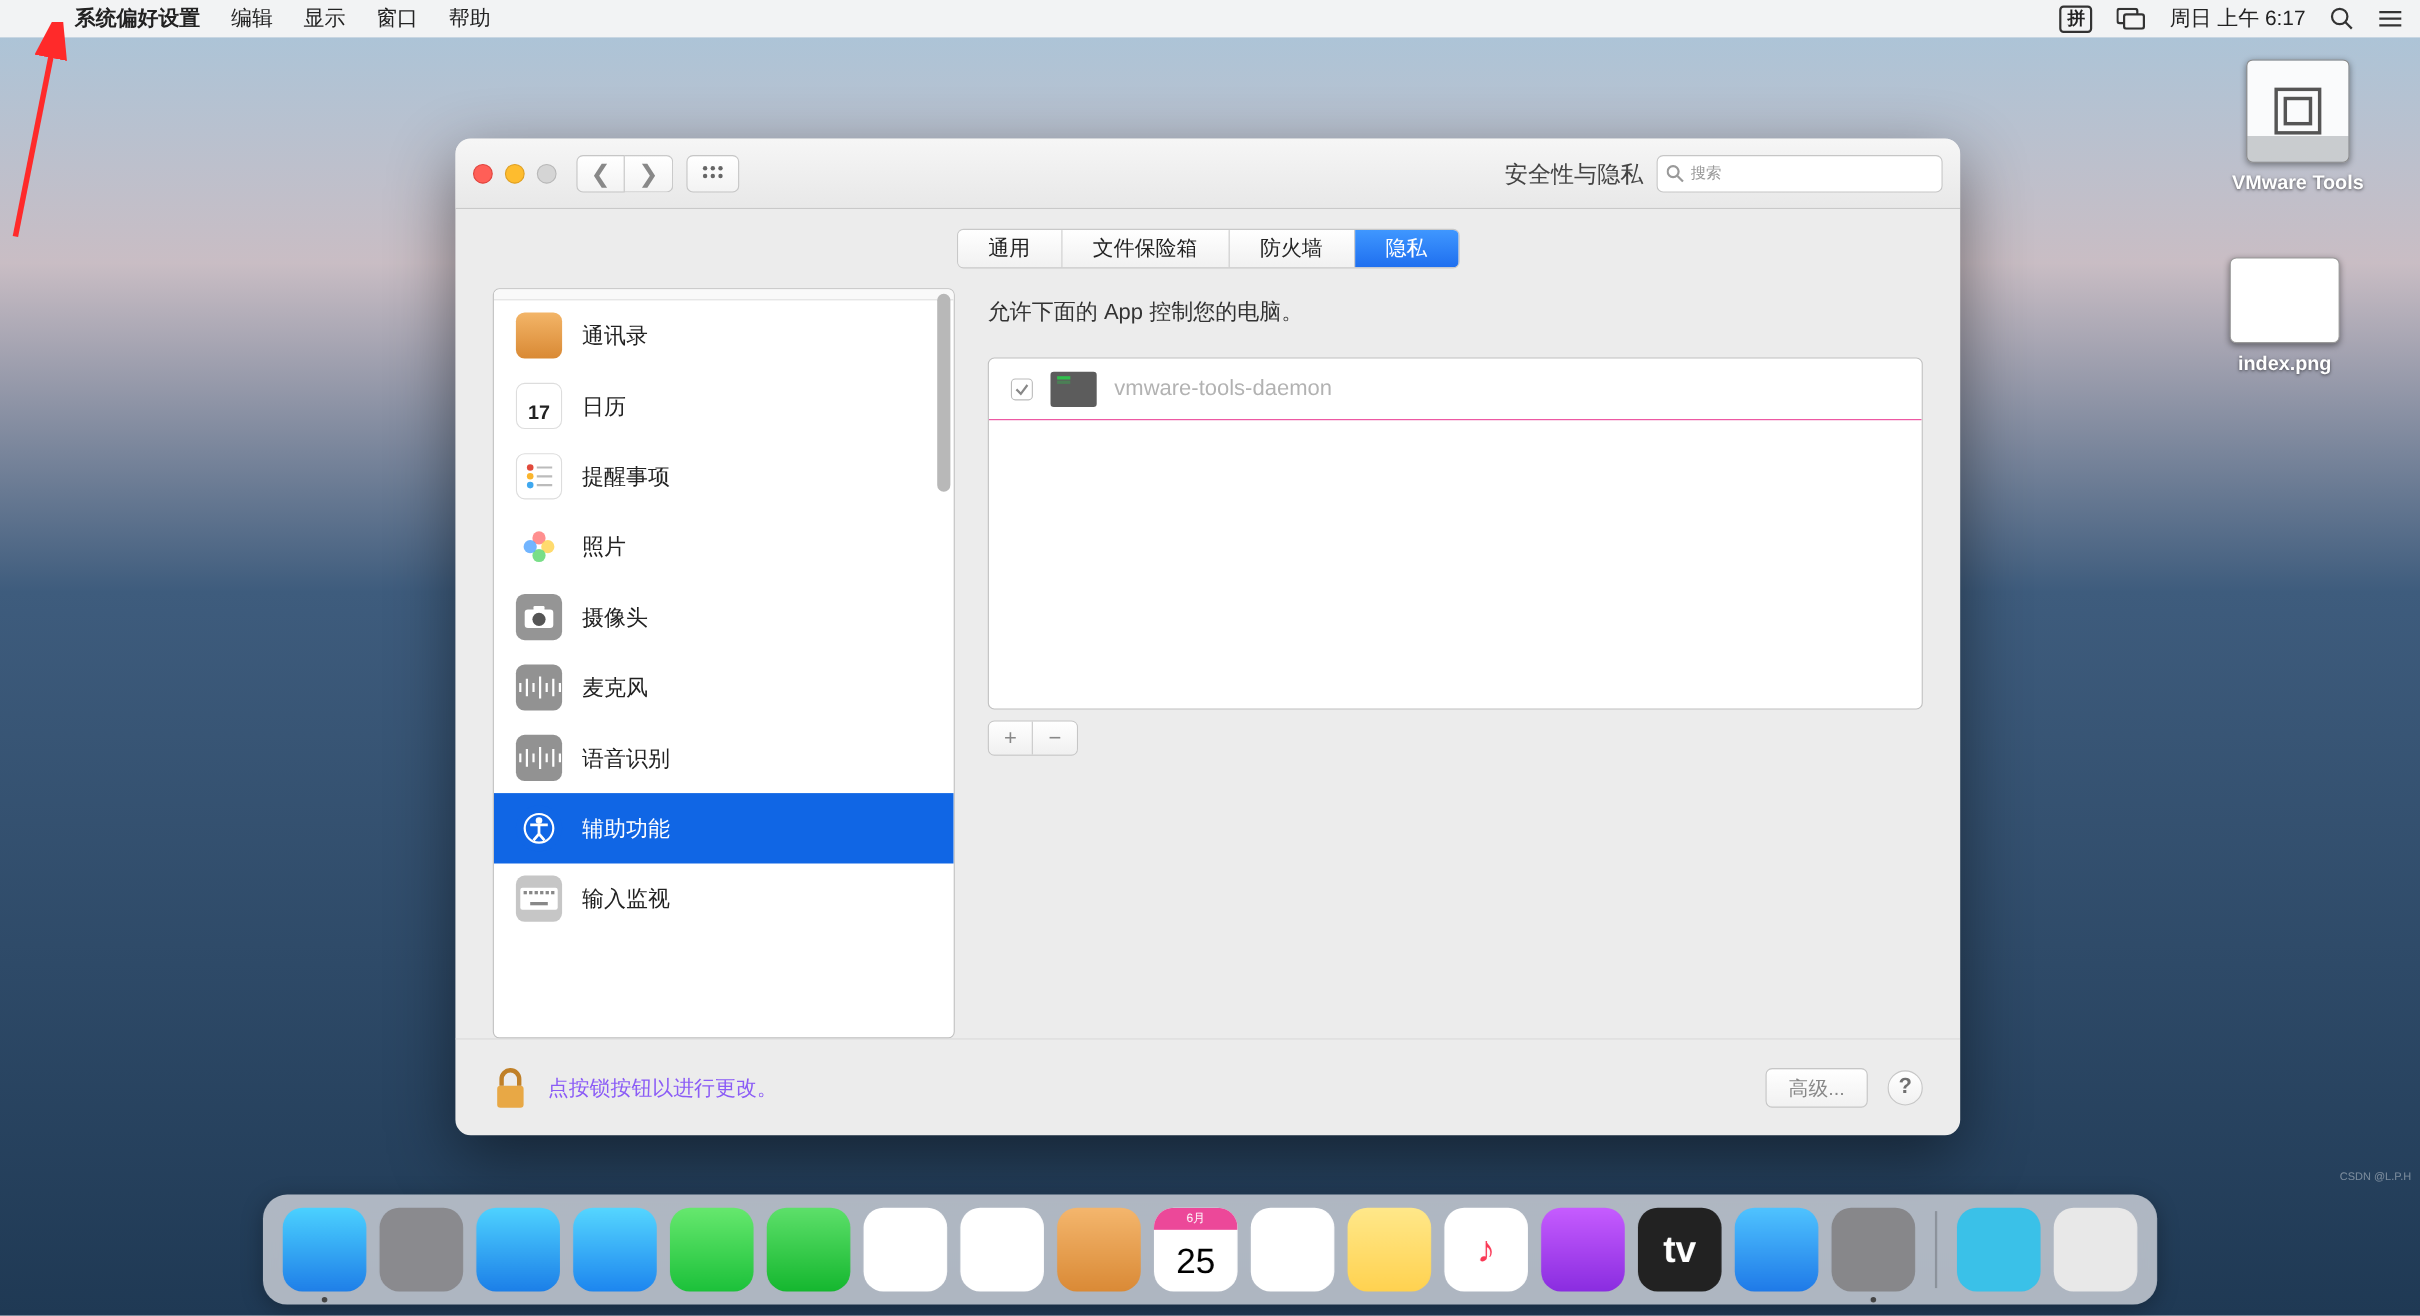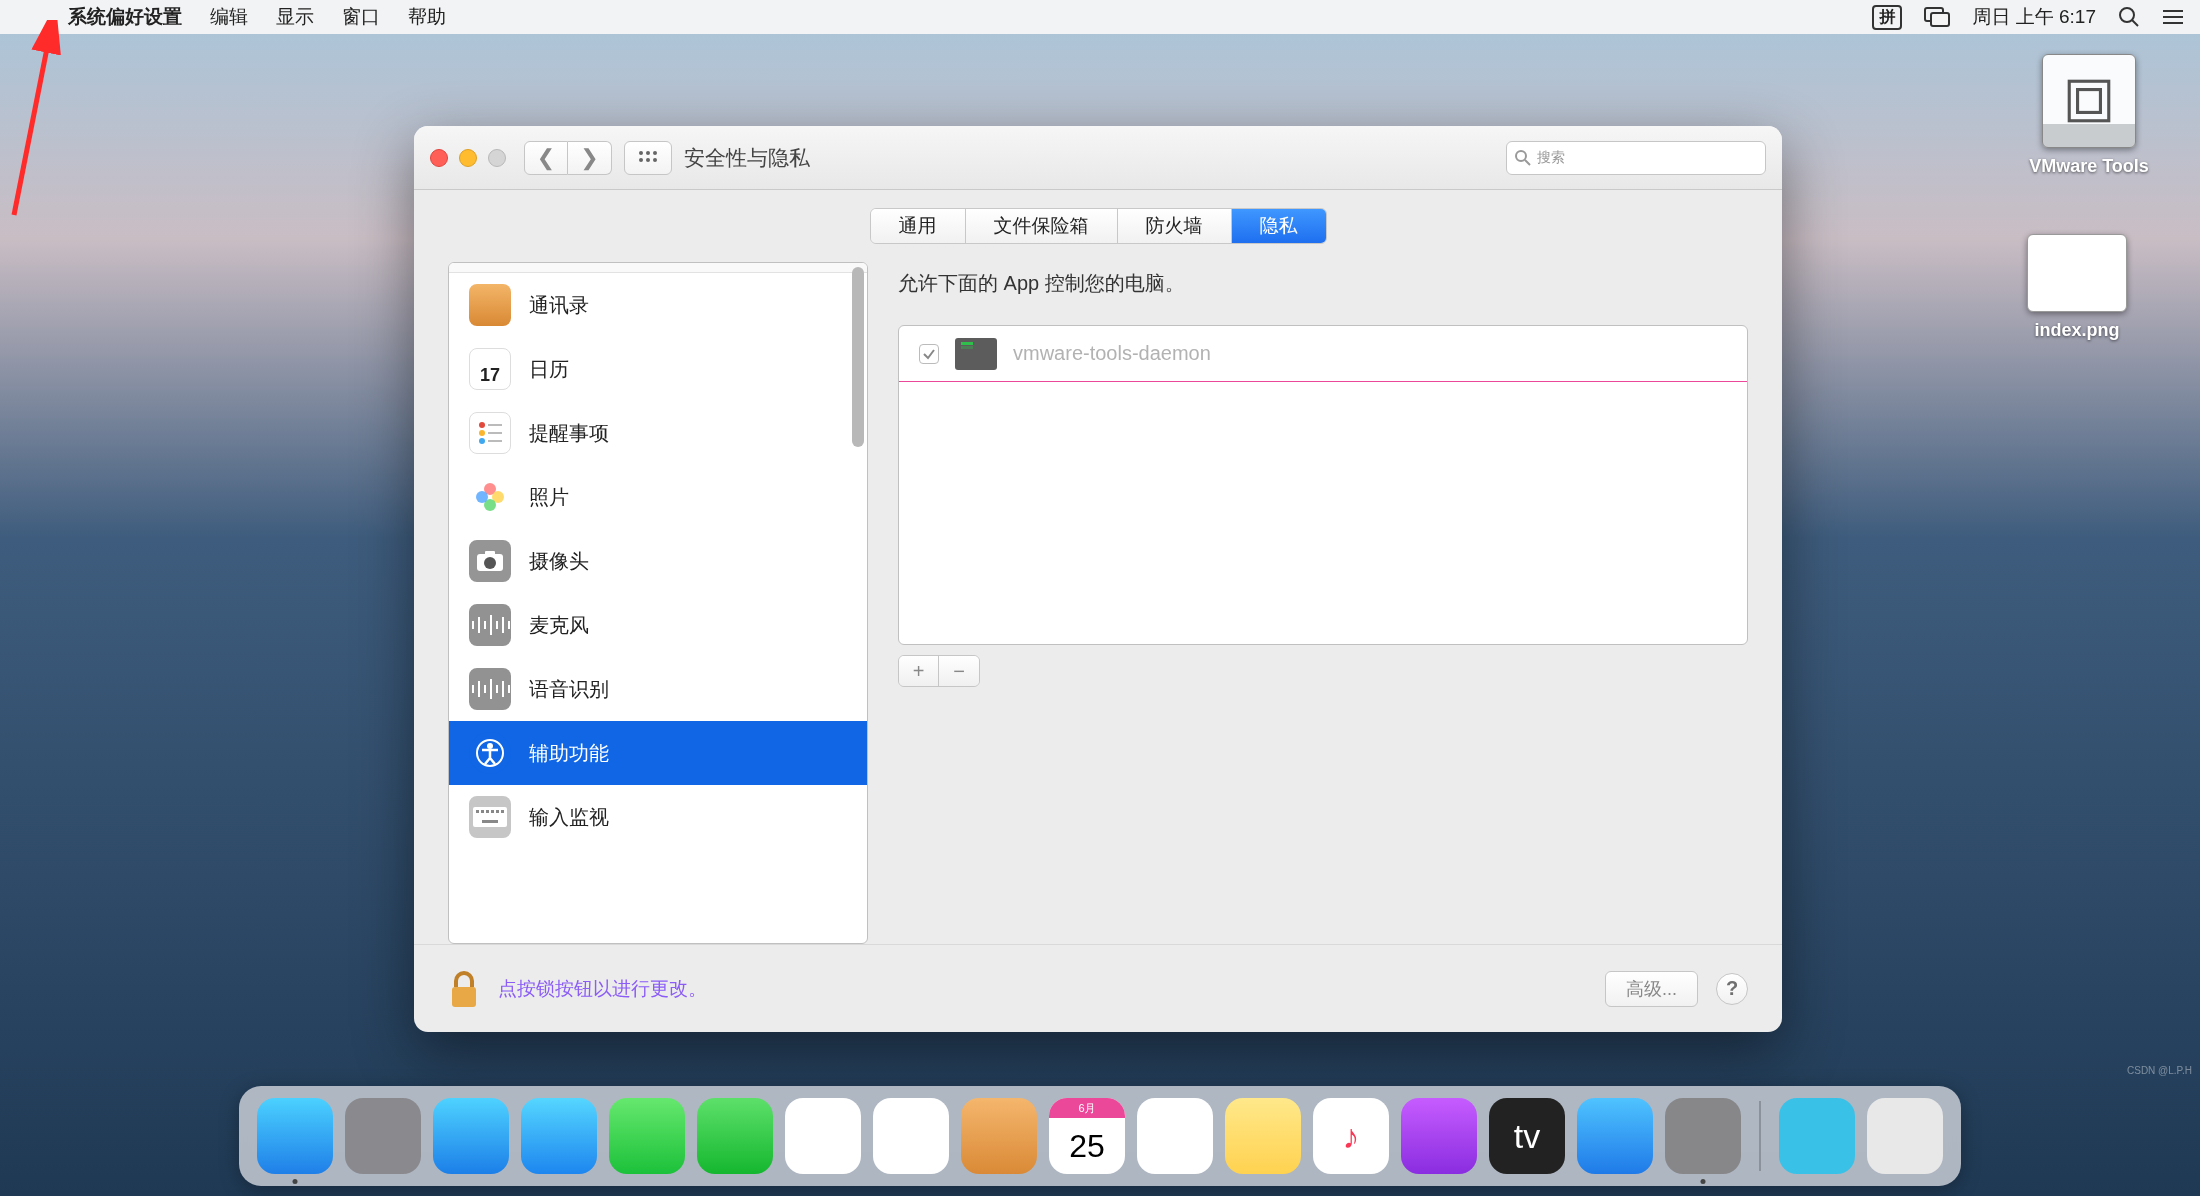--- a/index.html
+++ b/index.html
@@ -30,21 +30,21 @@
 
 .window { position:absolute; left:414px; top:126px; width:1368px; height:906px; background:#ececec; border-radius:14px; box-shadow:0 20px 60px rgba(0,0,0,.45); display:flex; flex-direction:column; overflow:hidden; }
 .toolbar { height:64px; background:linear-gradient(to bottom,#f6f6f6,#e8e8e8); border-bottom:1px solid #c9c9c9; display:flex; align-items:center; padding:0 16px; gap:12px; }
 .traffic { display:flex; gap:11px; padding-right:6px; }
 .tl { width:18px; height:18px; border-radius:50%; }
 .tl.r{background:#ff5f57;border:1px solid #e0443e}.tl.y{background:#febc2e;border:1px solid #dfa023}.tl.g{background:#d5d5d5;border:1px solid #b8b8b8}
 .nav-btn,.grid-btn { height:34px; background:linear-gradient(to bottom,#fff,#f3f3f3); border:1px solid #c6c6c6; border-radius:6px; display:flex; align-items:center; justify-content:center; }
 .nav-btn { width:44px; color:#888; font-size:22px; }
 .nav-seg { display:flex; } .nav-seg .nav-btn:first-child{border-radius:6px 0 0 6px} .nav-seg .nav-btn:last-child{border-radius:0 6px 6px 0;border-left:0}
 .grid-btn { width:48px; }
-.win-title { flex:1; text-align:left; font-size:21px; color:#444; }
+.win-title { flex:1; text-align:right; font-size:21px; color:#444; }
 .search { width:260px; height:34px; background:#fff; border:1px solid #c6c6c6; border-radius:6px; display:flex; align-items:center; padding:0 8px; gap:6px; color:#999; font-size:14px; }
 
 .tabs { display:flex; justify-content:center; padding:18px 0 8px; }
 .seg { display:flex; border:1px solid #c8c8c8; border-radius:6px; overflow:hidden; box-shadow:0 1px 0 rgba(255,255,255,.6) inset; }
 .seg .tab { padding:4px 28px; font-size:19px; background:linear-gradient(to bottom,#fff,#f1f1f1); border-right:1px solid #c8c8c8; color:#222; }
 .seg .tab:last-child{border-right:0}
 .seg .tab.active { background:linear-gradient(to bottom,#3f97ff,#1f6fef); color:#fff; font-weight:500; }
 
 .body { flex:1; display:flex; padding:10px 34px 0; gap:30px; overflow:hidden; }
 .sidebar { width:420px; border:1px solid #c0c0c0; border-radius:6px; background:#fff; overflow:hidden; position:relative;padding-left:17px; }
@@ -361,21 +361,21 @@
           <div style="flex:1;display:flex;align-items:center;justify-content:center;font-size:32px;font-weight:500">25</div>
         </div>
       </div>
       <div class="di" style="background: rgb(255, 255, 255);"></div>
       <div class="di" style="background: linear-gradient(rgb(255, 232, 138), rgb(255, 210, 80));"></div>
       <div class="di" style="background: rgb(255, 255, 255);">
         <span style="font-size:34px;font-weight:600;color:#fa3855">♪</span>
       </div>
       <div class="di" style="background: linear-gradient(rgb(198, 92, 255), rgb(138, 45, 224));"></div>
       <div class="di" style="background: rgb(34, 34, 34);">
-        <span style="font-size:34px;font-weight:400;color:#fff">tv</span>
+        <span style="font-size:34px;font-weight:700;color:#fff">tv</span>
       </div>
       <div class="di" style="background: linear-gradient(rgb(79, 195, 255), rgb(31, 122, 232));"></div>
       <div class="di dot" style="background: rgb(135, 135, 138);"></div>
     </div>
   <div class="sep"></div>
   <div id="dock-right" style="display:flex;gap:12px;align-items:center">
       <div class="di" style="background: rgb(58, 193, 232);"></div>
       <div class="di" style="background: rgb(232, 232, 232);"></div>
     </div>
 </div>

